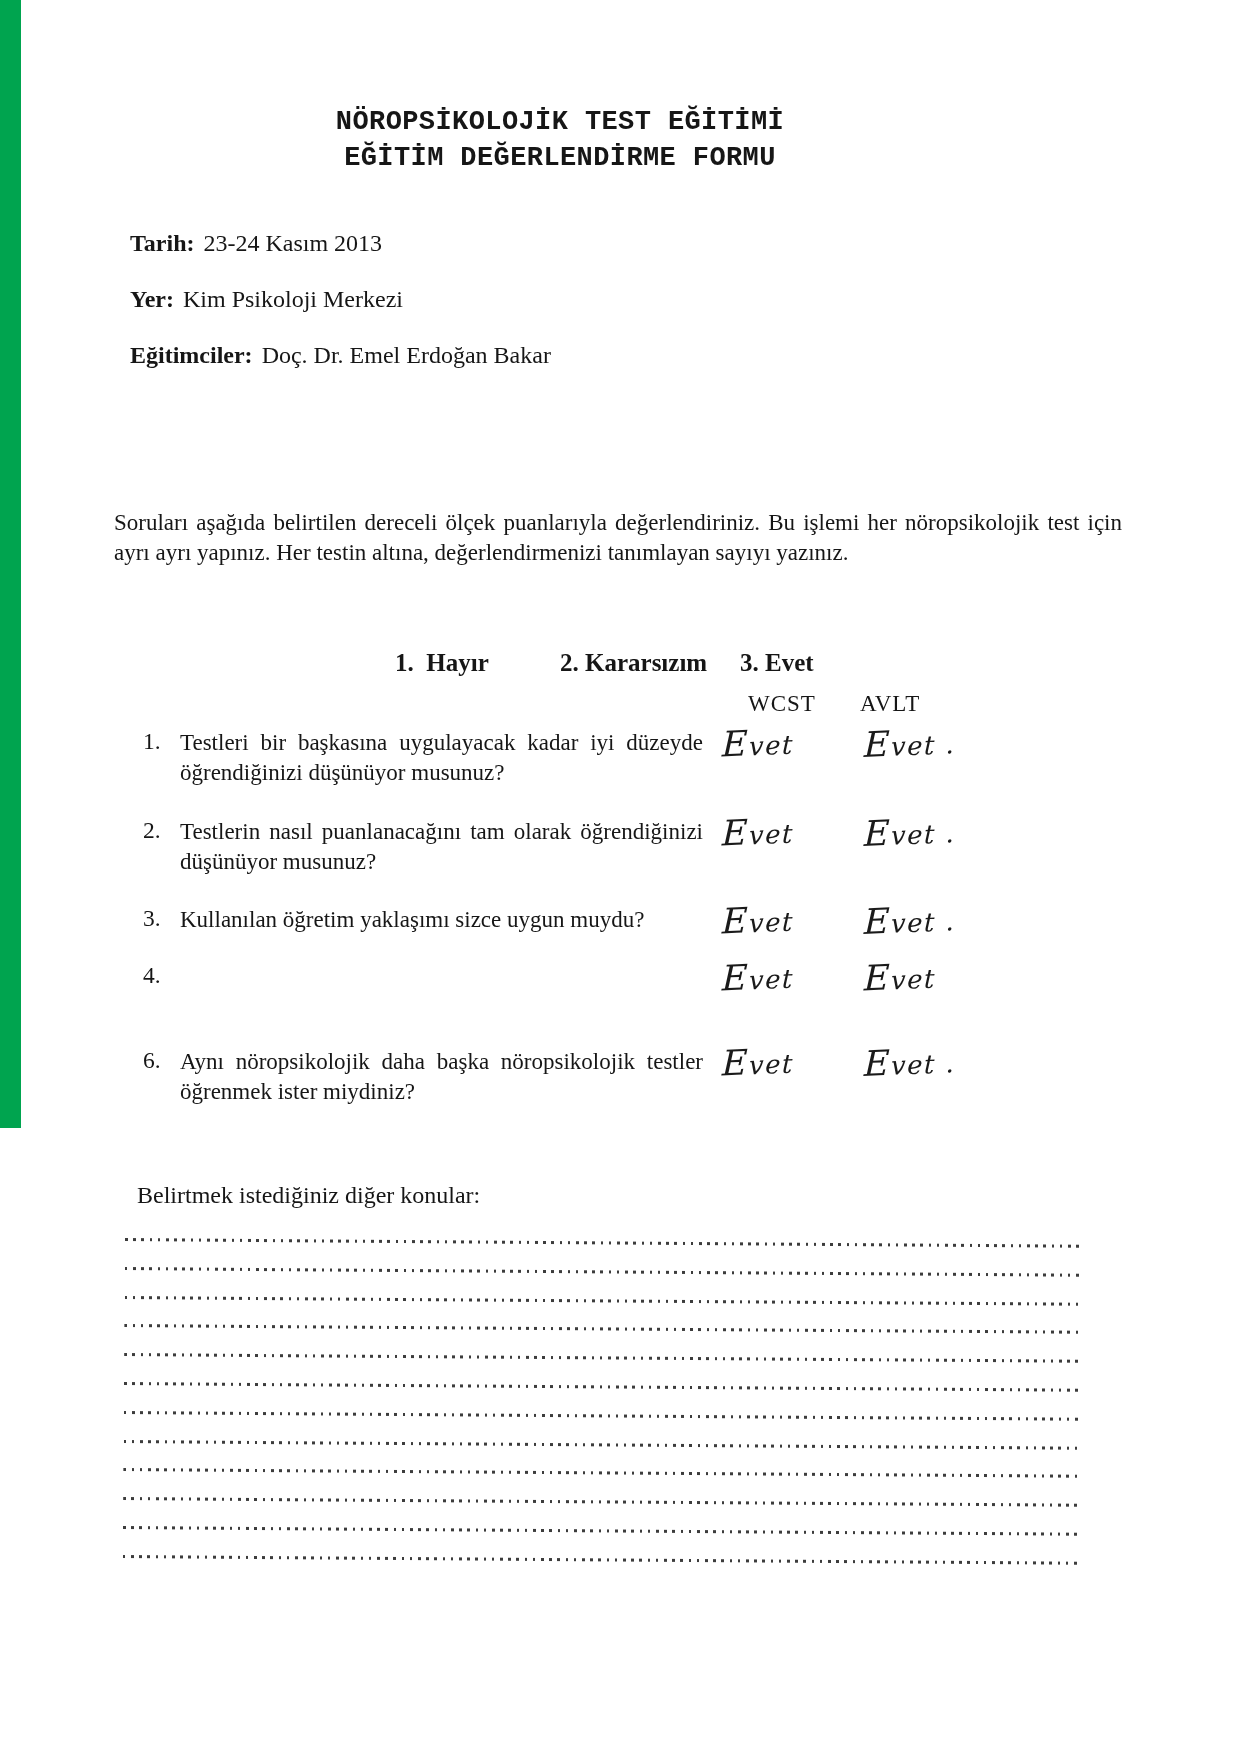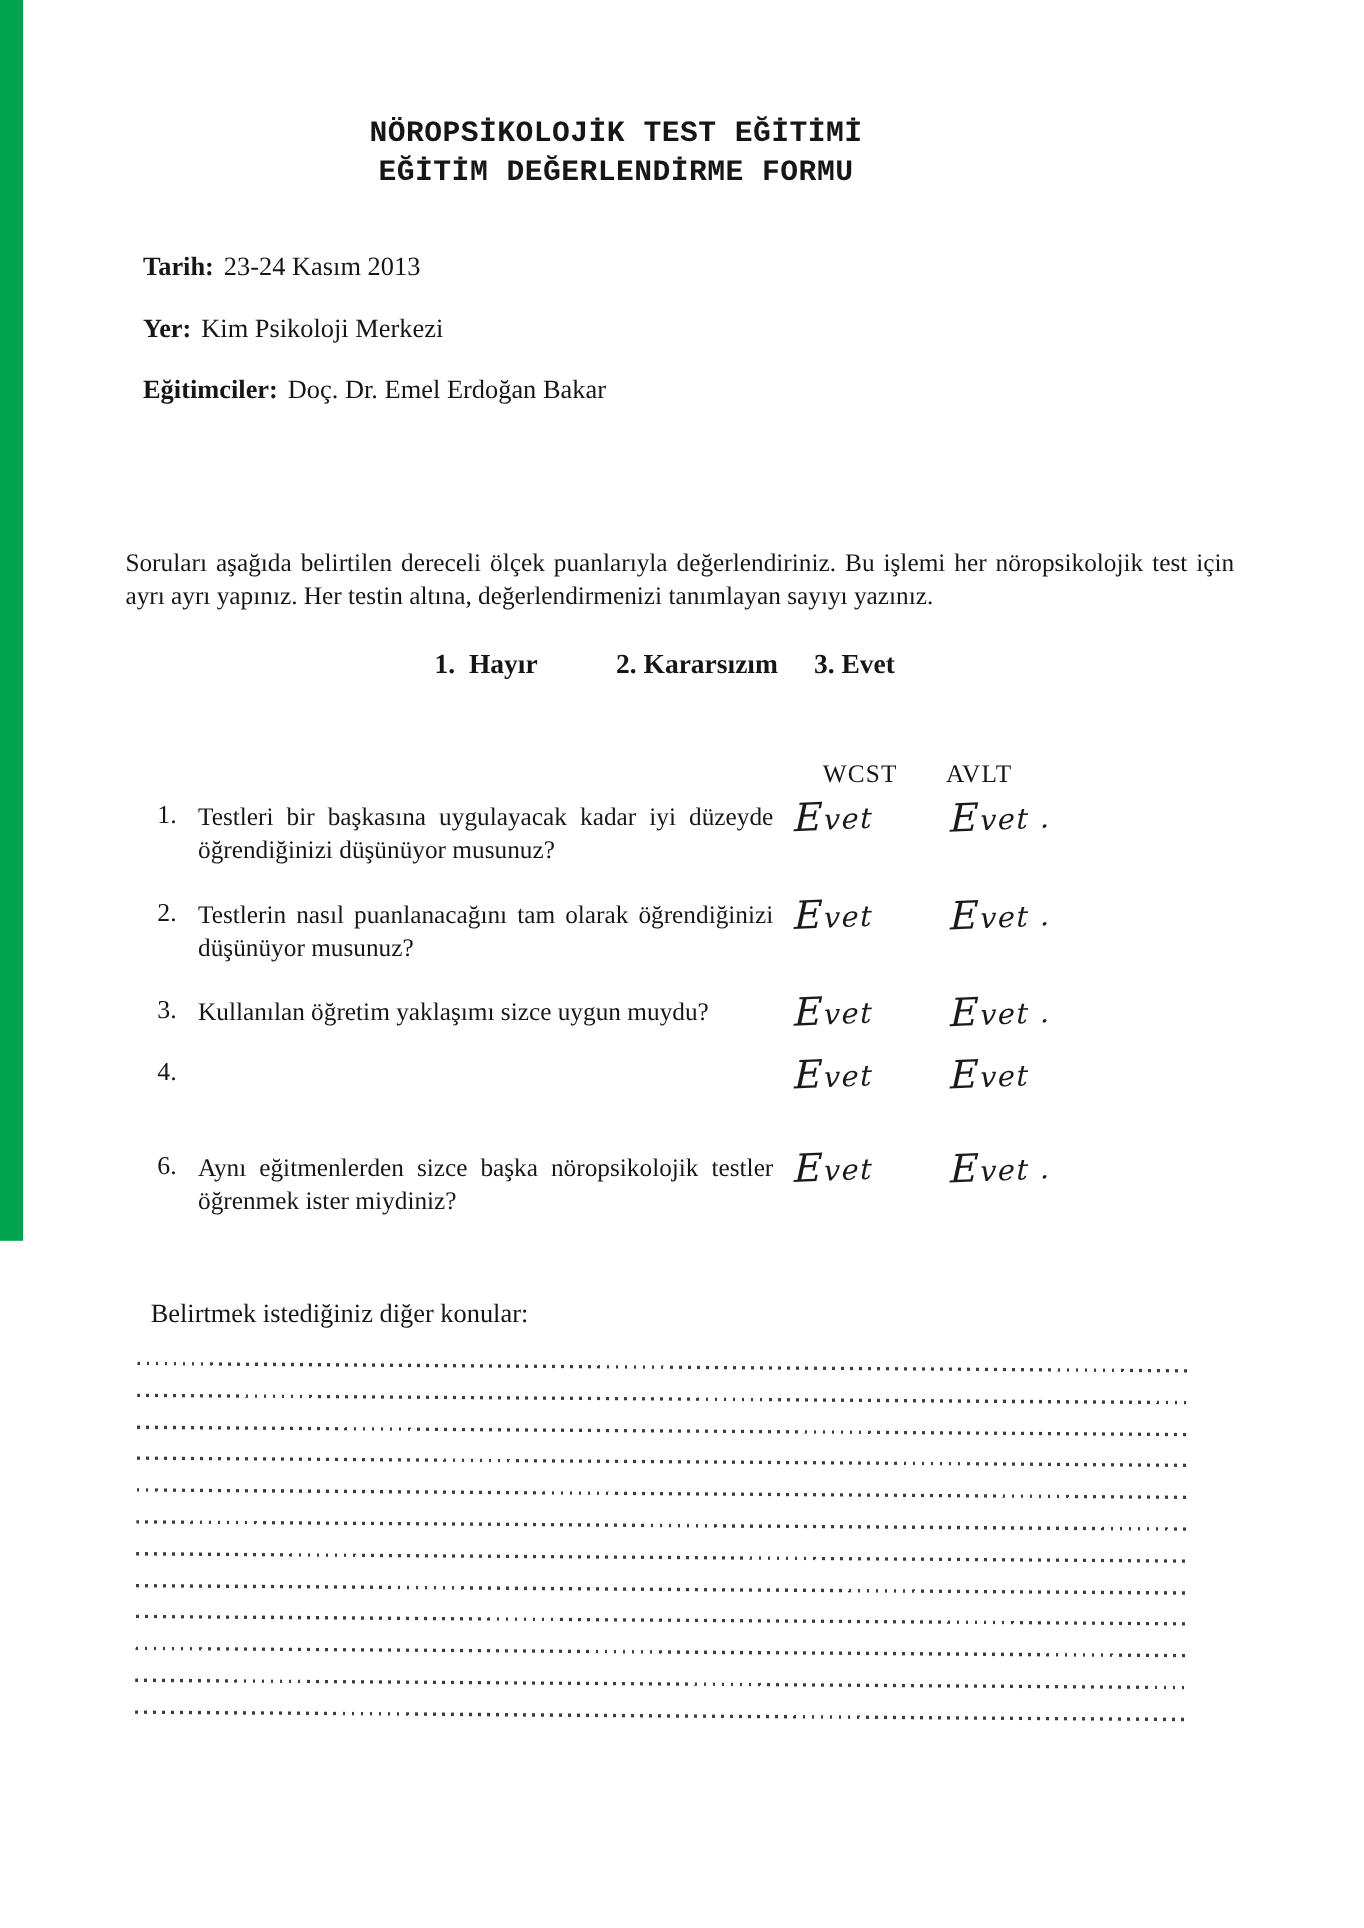--- a/index.html
+++ b/index.html
@@ -40,30 +40,30 @@
     position: absolute;
     left: 130px;
     margin: 0;
     font-size: 24px;
     white-space: nowrap;
   }
   .info-label { font-weight: bold; margin-right: 9px; }
   .instructions {
     position: absolute;
     left: 114px;
-    top: 497px;
+    top: 508px;
     width: 1008px;
     margin: 0;
     font-size: 23px;
     line-height: 30px;
     text-align: justify;
   }
   .scale-item {
     position: absolute;
-    top: 591px;
+    top: 649px;
     font-weight: bold;
     font-size: 25px;
     white-space: pre;
     text-align: center;
   }
   .col-header {
     position: absolute;
     top: 691px;
     font-size: 23px;
     letter-spacing: 1px;
@@ -175,21 +175,21 @@
   </div>
 
   <div class="q-row" style="top:962px">
     <span class="q-num">4.</span>
     <span class="hw hw-wcst">Evet</span>
     <span class="hw hw-avlt">Evet</span>
   </div>
 
   <div class="q-row" style="top:1047px">
     <span class="q-num">6.</span>
-    <p class="q-text">Aynı eğitmenlerden sizce başka nöropsikolojik testler öğrenmek ister miydiniz?</p>
+    <p class="q-text">Aynı nöropsikolojik daha başka nöropsikolojik testler öğrenmek ister miydiniz?</p>
     <span class="hw hw-wcst">Evet</span>
     <span class="hw hw-avlt">Evet .</span>
   </div>
 
   <p class="other-label">Belirtmek istediğiniz diğer konular:</p>
 
   <div class="dotlines">
       <div class="dotline"></div>
       <div class="dotline"></div>
       <div class="dotline"></div>

